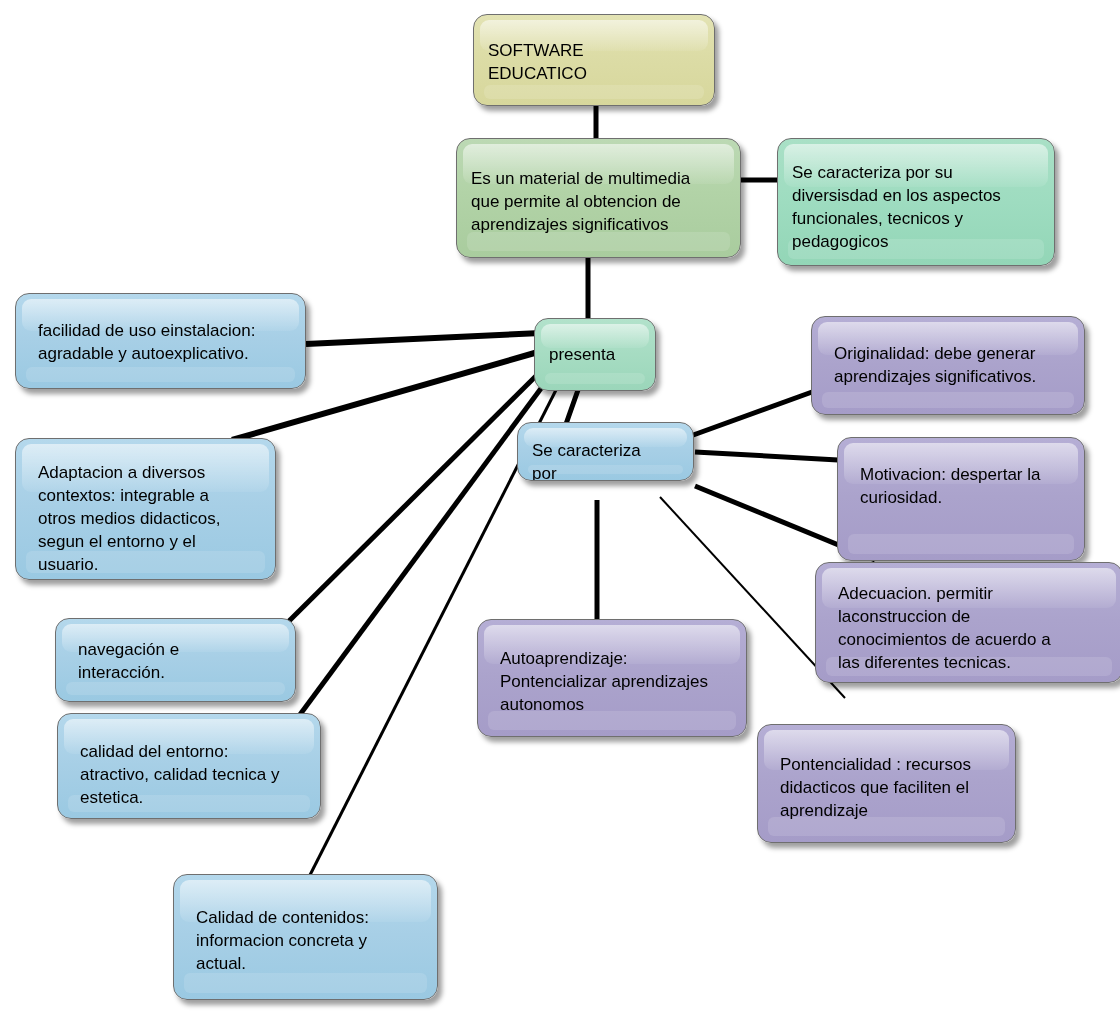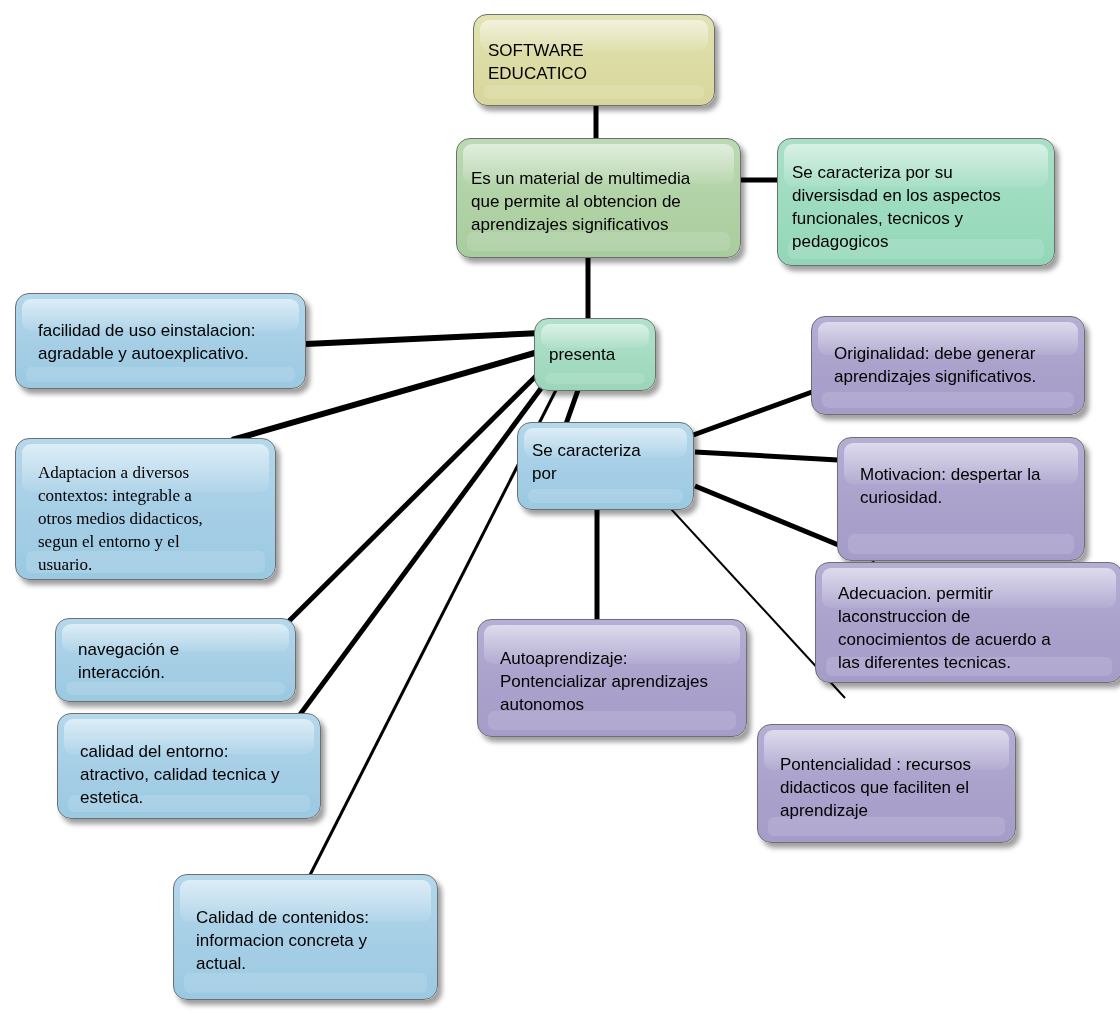--- a/index.html
+++ b/index.html
@@ -135,38 +135,38 @@
 funcionales, tecnicos y
 pedagogicos</span>
   </div>
 
   <div class="node n-mint" style="left:534px; top:318px; width:122px; height:73px;">
     <span class="gloss"></span>
     <span class="glossbot"></span>
     <span class="txt" style="padding-top:24px;">presenta</span>
   </div>
 
-  <div class="node n-blue" style="left:517px; top:422px; width:177px; height:88px;">
+  <div class="node n-blue" style="left:517px; top:422px; width:177px; height:59px;">
     <span class="gloss"></span>
     <span class="glossbot"></span>
     <span class="txt" style="padding-top:16px;">Se caracteriza
 por</span>
   </div>
 
   <div class="node n-blue" style="left:15px; top:293px; width:291px; height:96px;">
     <span class="gloss"></span>
     <span class="glossbot"></span>
     <span class="txt" style="padding-top:25px; padding-left:22px;">facilidad de uso einstalacion:
 agradable y autoexplicativo.</span>
   </div>
 
   <div class="node n-blue" style="left:15px; top:438px; width:261px; height:142px;">
     <span class="gloss"></span>
     <span class="glossbot"></span>
-    <span class="txt" style="padding-top:22px; padding-left:22px;font-family:Liberation Serif, serif;">Adaptacion a diversos
+    <span class="txt" style="padding-top:22px; padding-left:22px;">Adaptacion a diversos
 contextos: integrable a
 otros medios didacticos,
 segun el entorno y el
 usuario.</span>
   </div>
 
   <div class="node n-blue" style="left:55px; top:618px; width:241px; height:84px;">
     <span class="gloss"></span>
     <span class="glossbot"></span>
     <span class="txt" style="padding-top:19px; padding-left:22px;">navegación e

